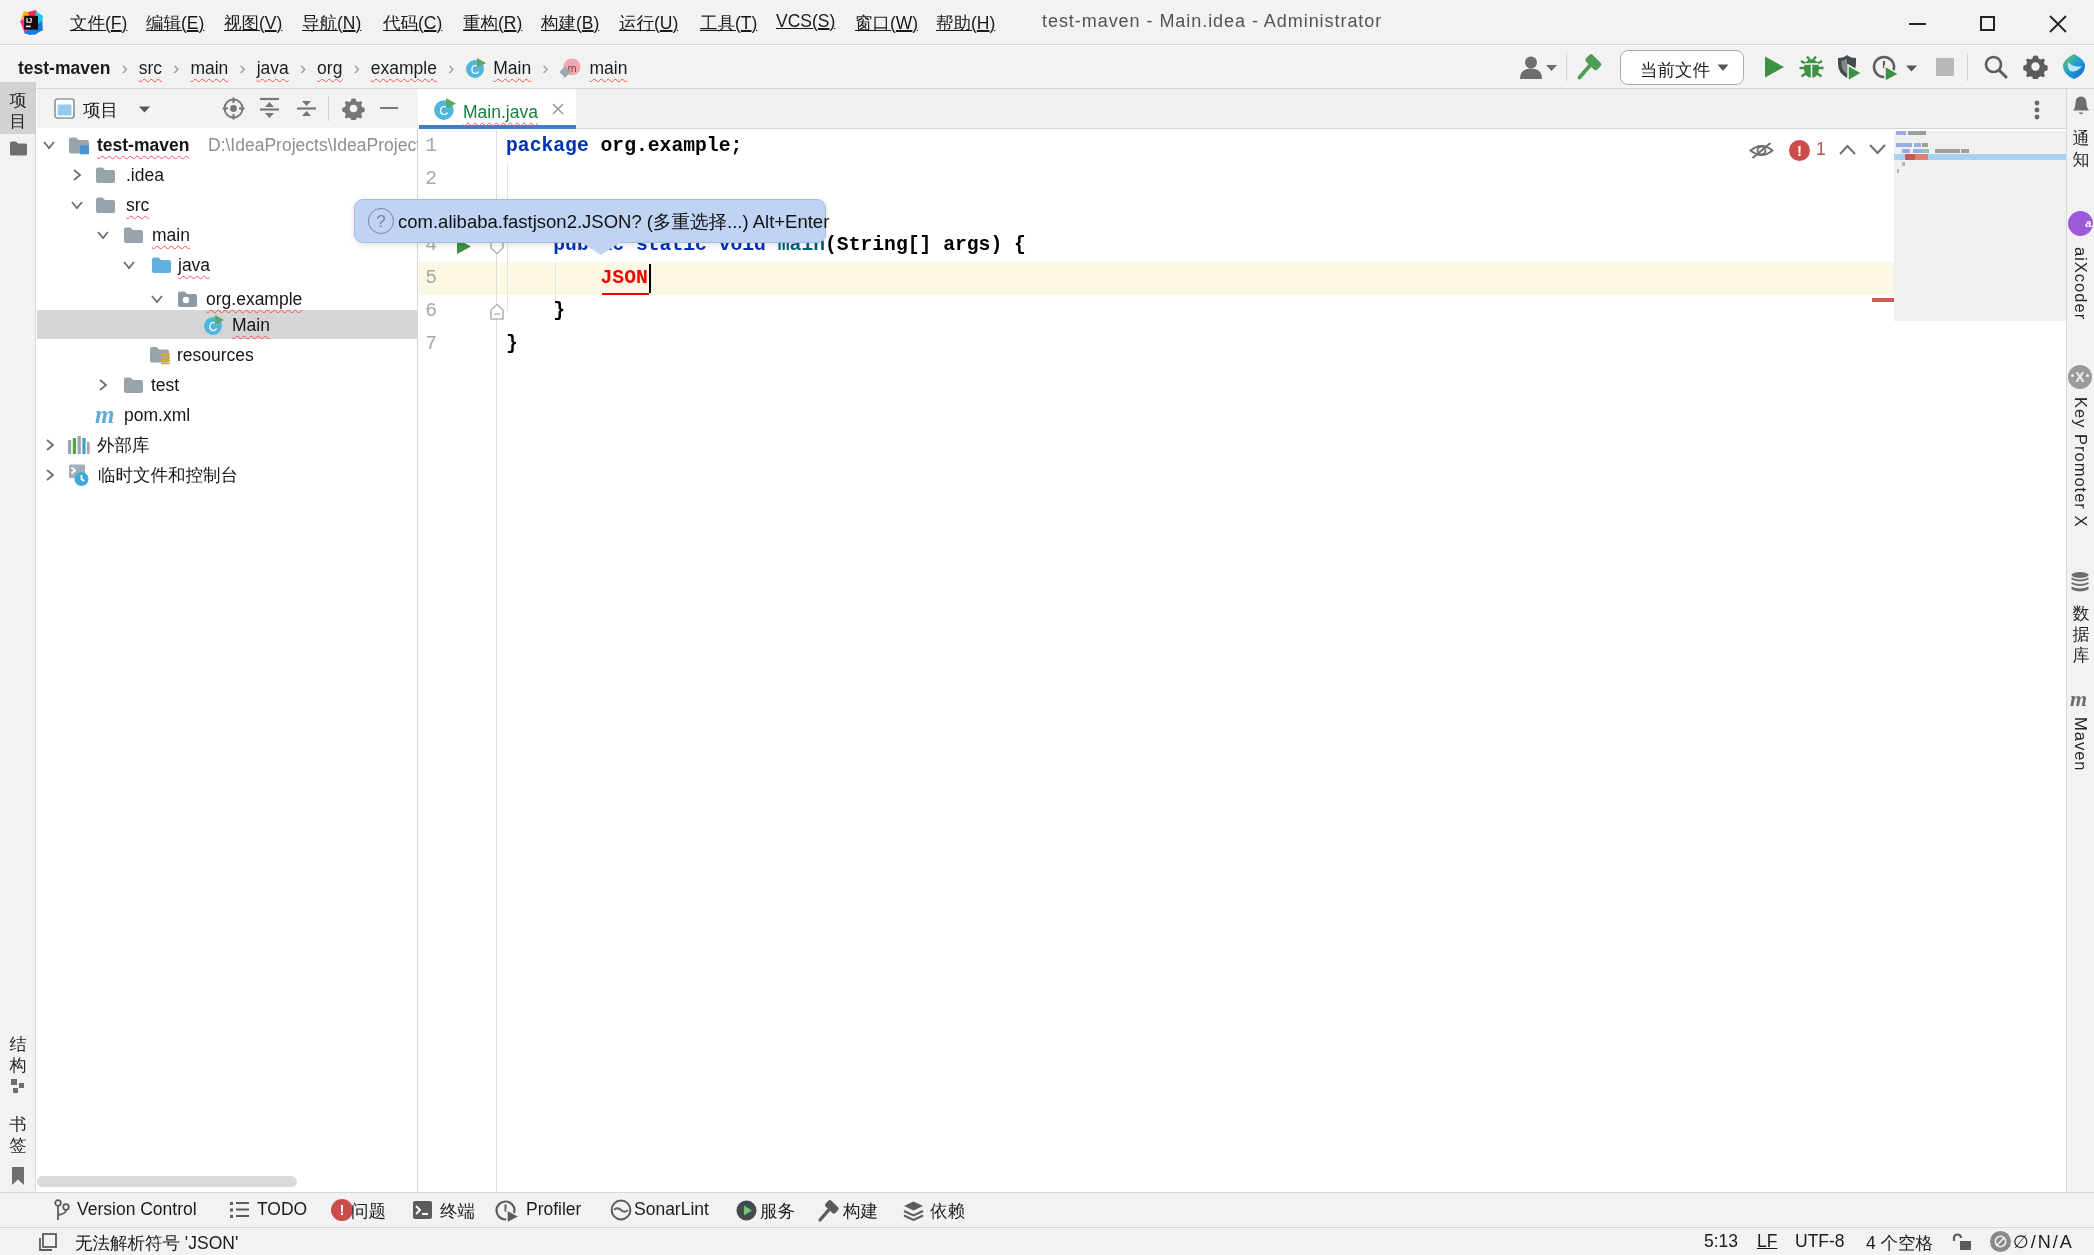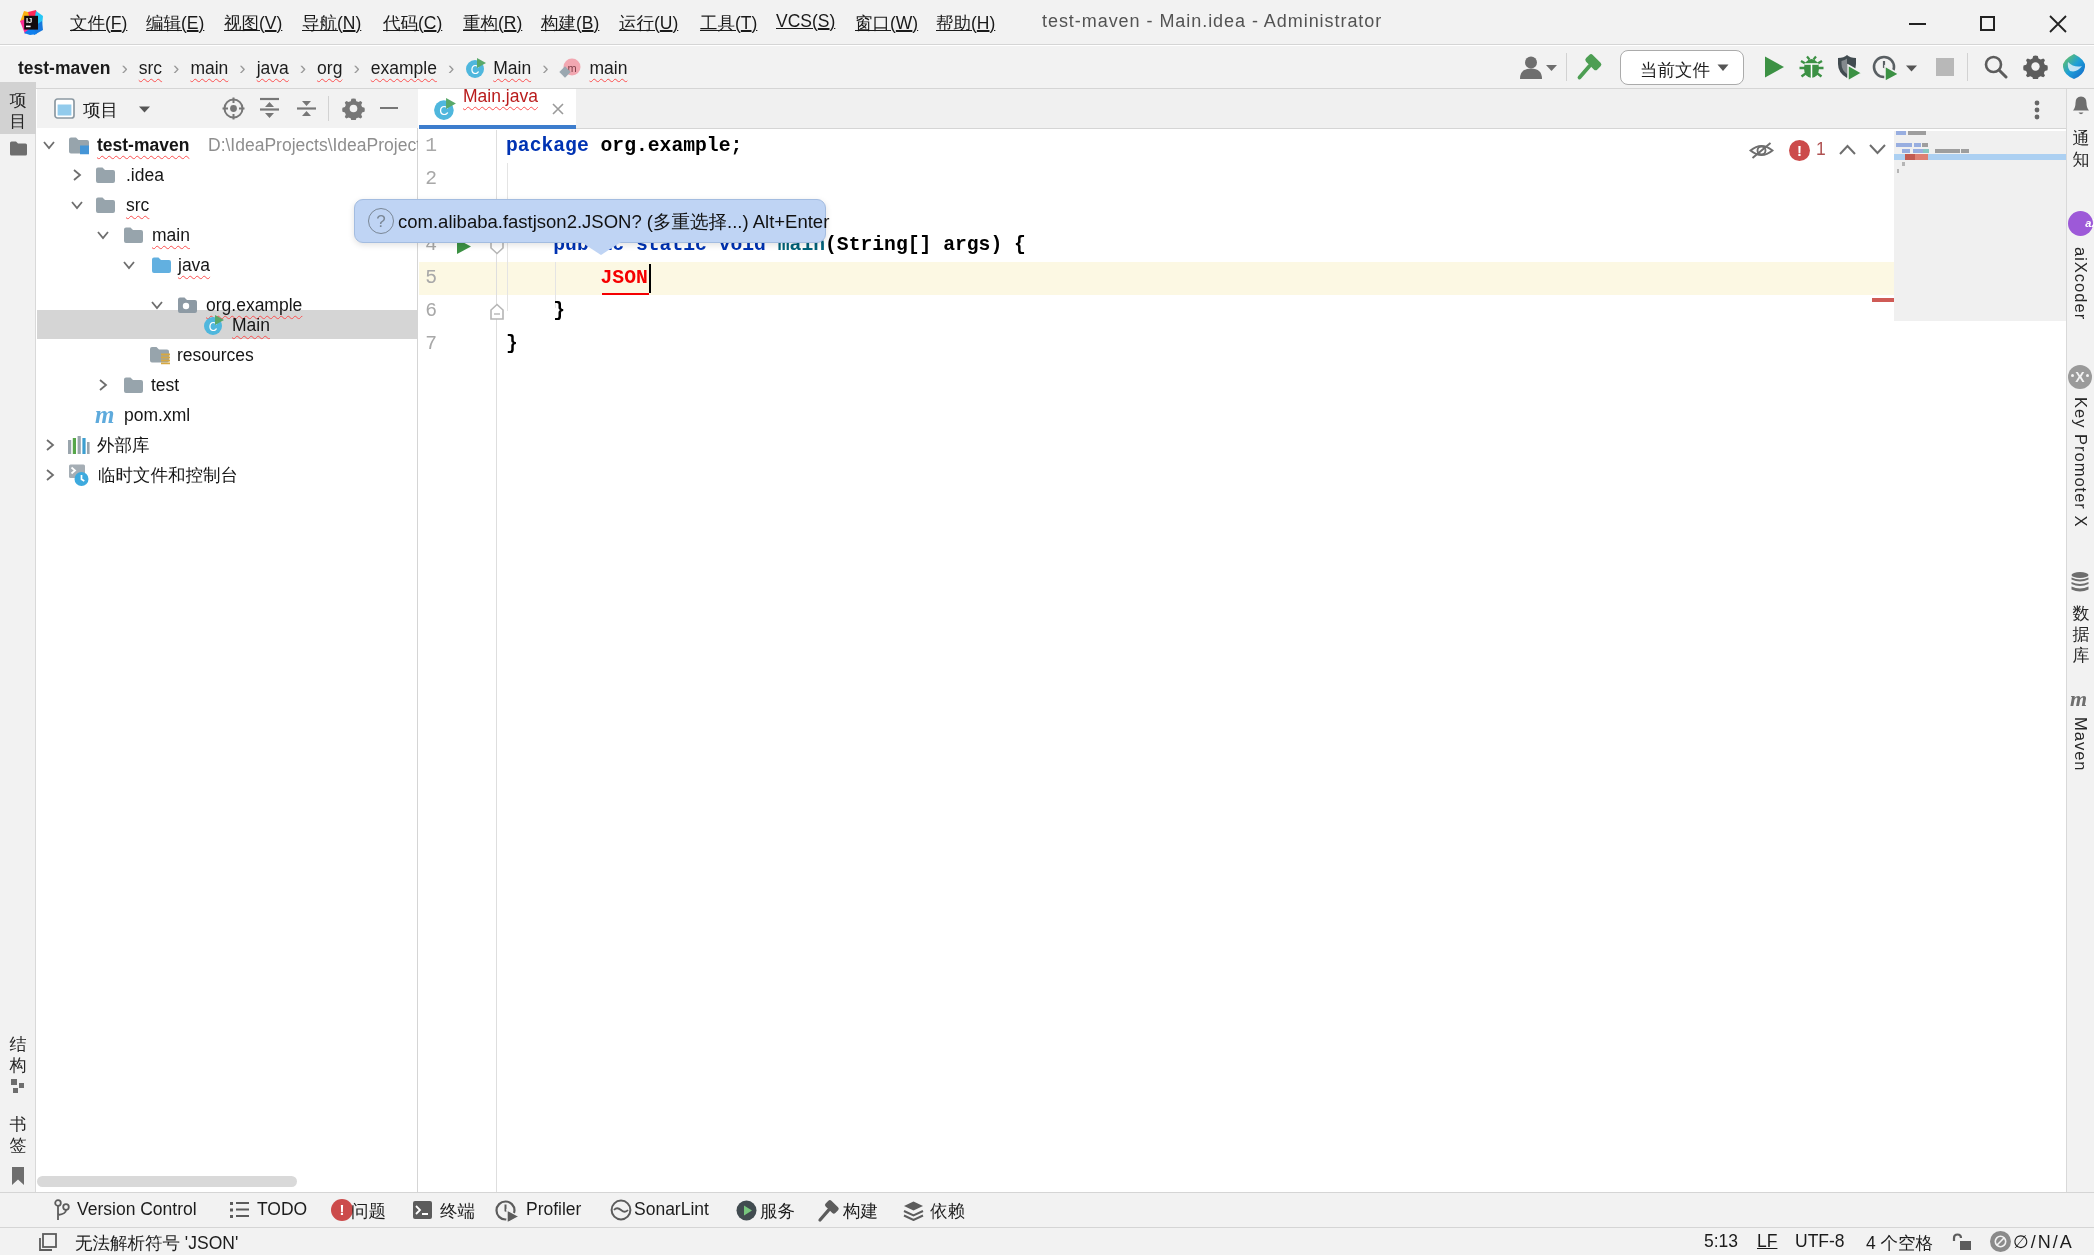--- a/index.html
+++ b/index.html
@@ -269,21 +269,21 @@
       <div class="trow" style="top:250px;">
         <svg class="tic" style="left:122px;" width="14" height="14" viewBox="0 0 14 14">
             <path d="M2 4 L7 10 L12 4" fill="none" stroke="#6e6e6e" stroke-width="1.8"></path>
           </svg>
         <svg class="tic" style="left:151px;" width="21" height="18" viewBox="0 0 21 18">
             <path d="M1 3.5 Q1 1.5 3 1.5 L7.5 1.5 L10 4 L18 4 Q20 4 20 6 L20 15 Q20 17 18 17 L3 17 Q1 17 1 15 Z" fill="#62b0e0"></path>
           </svg>
         <span class="ttx wavy" style="left:178px;">java</span>
       </div>
 
-      <div class="trow" style="top:290px;text-decoration:underline;">
+      <div class="trow" style="top:284px;text-decoration:underline;">
         <svg class="tic" style="left:150px;" width="14" height="14" viewBox="0 0 14 14">
             <path d="M2 4 L7 10 L12 4" fill="none" stroke="#6e6e6e" stroke-width="1.8"></path>
           </svg>
         <svg class="tic" style="left:177px;" width="21" height="18" viewBox="0 0 21 18">
           <path d="M1 3.5 Q1 1.5 3 1.5 L7.5 1.5 L10 4 L18 4 Q20 4 20 6 L20 15 Q20 17 18 17 L3 17 Q1 17 1 15 Z" fill="#8d9aa4"></path>
           <circle cx="9" cy="10" r="3.2" fill="#fff"></circle>
         </svg>
         <span class="ttx wavy" style="left:206px;">org.example</span>
       </div>
 
@@ -360,21 +360,21 @@
   <div id="editor">
 
     <div class="abs" style="left:419px;top:89px;width:1647px;height:40px;background:#f0f0f0;border-bottom:1px solid #d5d5d5;"></div>
     <div class="abs" style="left:419px;top:89px;width:157px;height:40px;background:#fff;"></div>
     <div class="abs" style="left:419px;top:125px;width:157px;height:4px;background:#3d7dcd;"></div>
     <svg class="abs" style="left:433px;top:97px;" width="24" height="24" viewBox="0 0 22 22">
       <circle cx="10" cy="12" r="9" fill="#4fb7dd"></circle>
       <text x="10" y="16.5" font-size="12" fill="#fff" text-anchor="middle" font-family="Liberation Sans">C</text>
       <path d="M12 1 L21 6 L12 11 Z" fill="#59a869"></path>
     </svg>
-    <div class="abs wavy" style="left:463px;top:86px;font-size:17.5px;color:#b91c1c;">Main.java</div>
+    <div class="abs wavy" style="left:463px;top:102px;font-size:17.5px;color:#15803d;">Main.java</div>
     <svg class="abs" style="left:551px;top:102px;" width="14" height="14" viewBox="0 0 14 14">
         <path d="M2 2 L12 12 M12 2 L2 12" stroke="#9a9a9a" stroke-width="1.6"></path>
       </svg>
 
     <svg class="abs" style="left:2034px;top:100px;" width="6" height="20" viewBox="0 0 6 20">
       <circle cx="3" cy="3" r="2.4" fill="#666"></circle>
         <circle cx="3" cy="10" r="2.4" fill="#666"></circle>
         <circle cx="3" cy="17" r="2.4" fill="#666"></circle>
     </svg>
 

